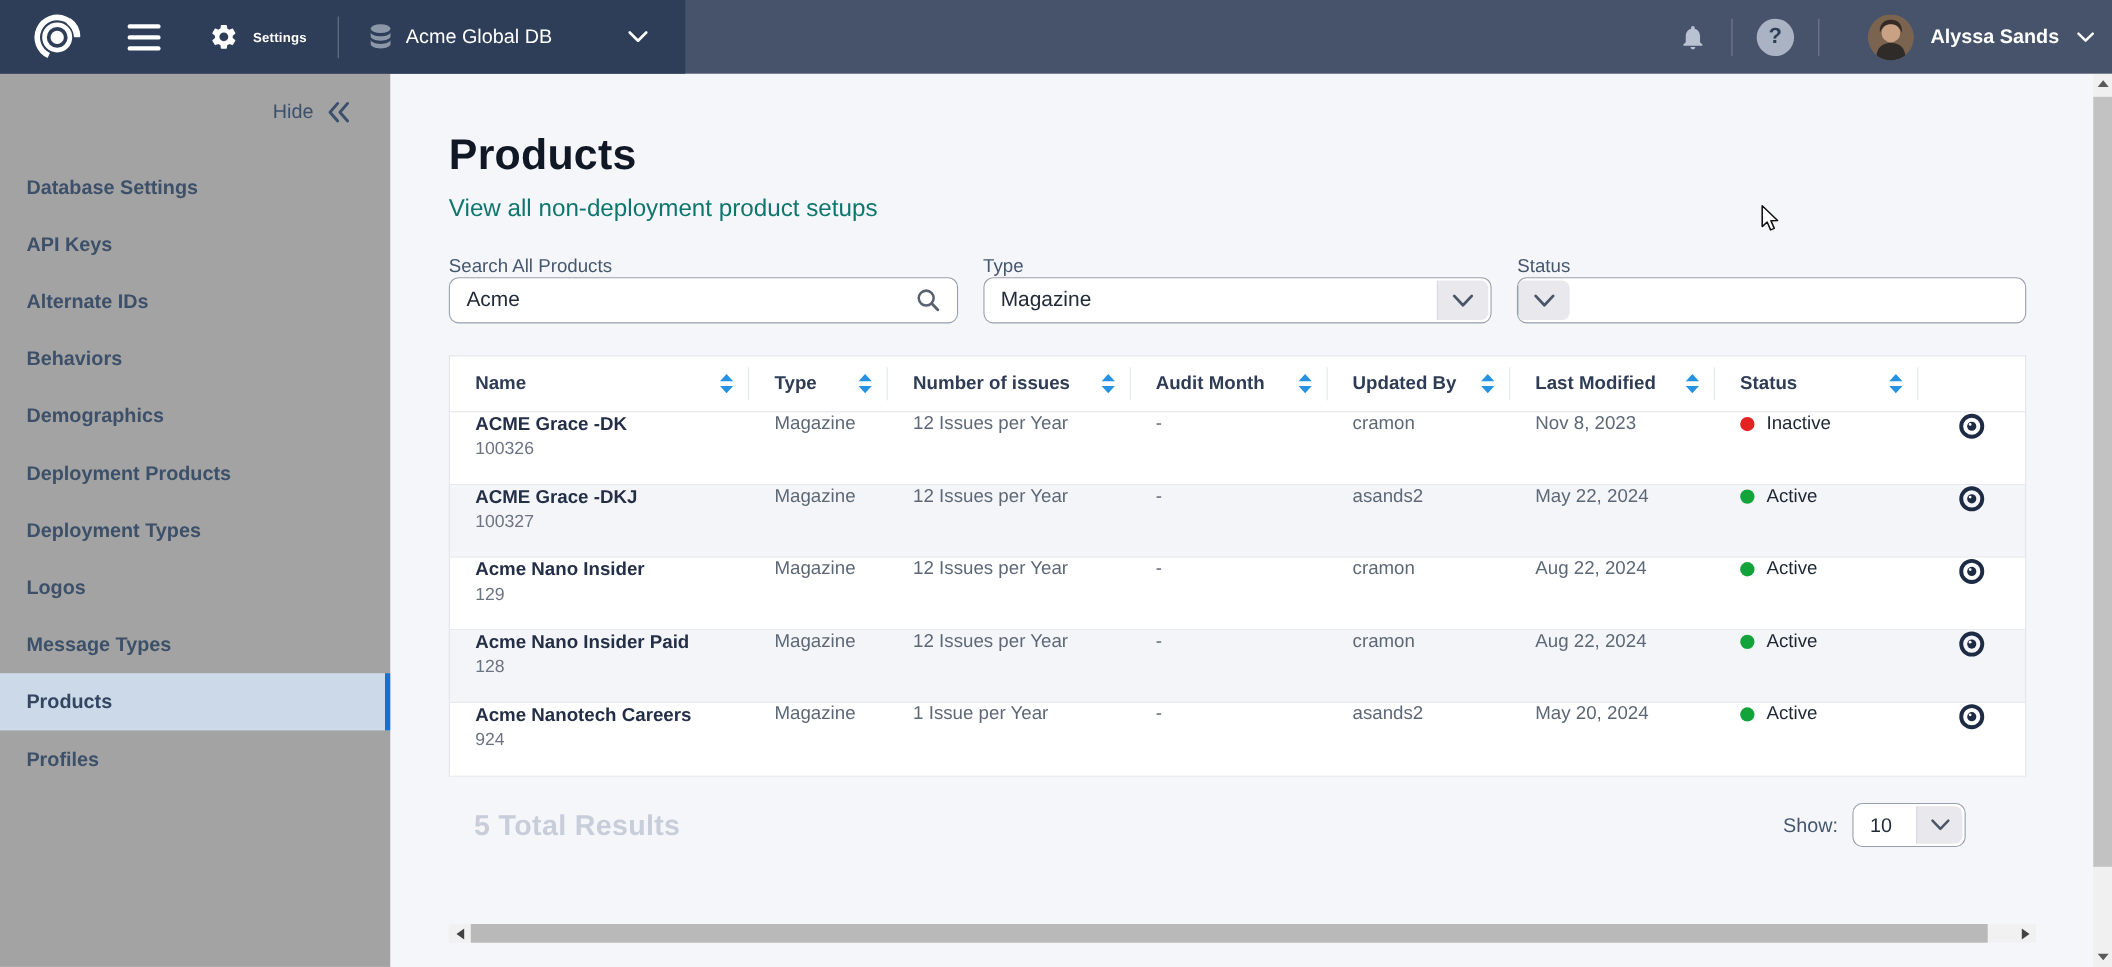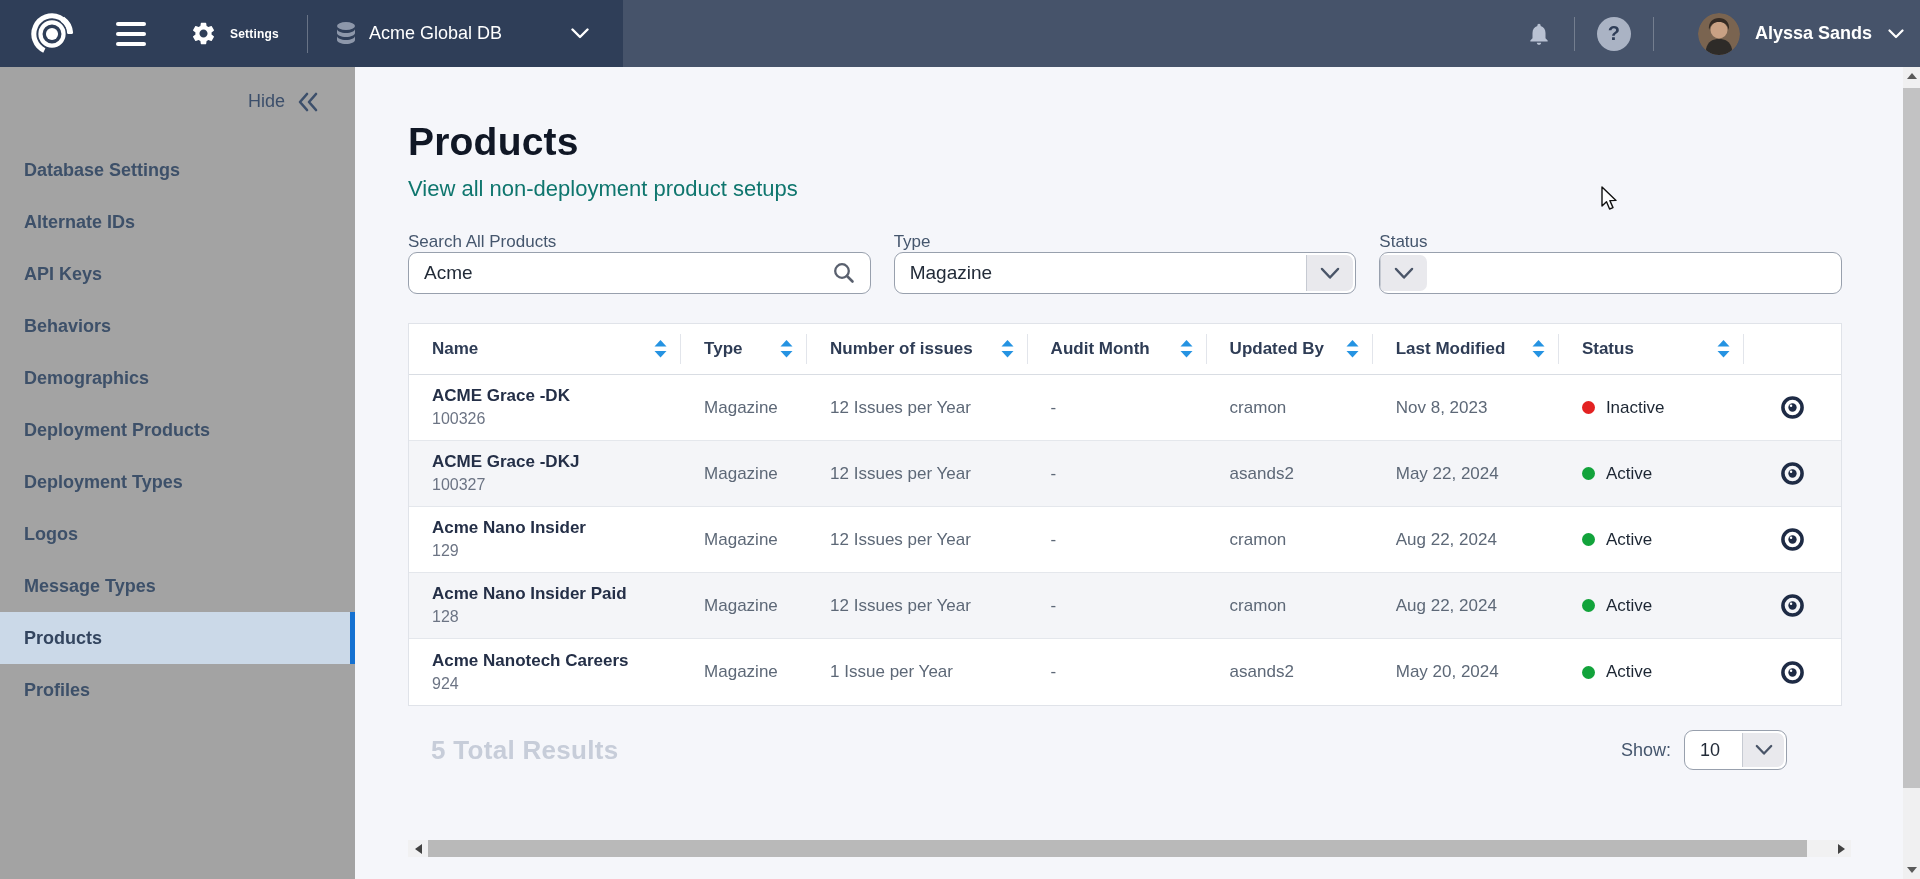--- a/index.html
+++ b/index.html
@@ -43,21 +43,21 @@
   .field { height:42px; background:#fff; border:1.5px solid #98a0ad; border-radius:9px; display:flex; align-items:center; overflow:hidden; }
   .field .value { flex:1; padding-left:15px; font-size:19px; color:#222b38; white-space:nowrap; }
   .search-icon-wrap { padding-right:14px; display:flex; align-items:center; }
   .chev-seg { width:47px; align-self:stretch; margin:2px 2px 2px 0; background:#e9e9ed; border-left:1px solid #c6cad2; border-radius:0 7px 7px 0; display:flex; align-items:center; justify-content:center; cursor:pointer; }
 
   
   .table { margin-top:29px; background:#fff; border:1px solid #e0e3e9; }
   .thead { display:flex; height:51px; align-items:stretch; border-bottom:1px solid #d9dde3; }
   .th { display:flex; align-items:center; justify-content:space-between; padding:0 14px 0 23px; font-size:17px; font-weight:bold; color:#2e3c55; position:relative; }
   .th:not(:last-child)::after { content:""; position:absolute; right:0; top:20%; height:60%; width:1px; background:#e2e5eb; }
-  .trow { display:flex; height:66px; align-items:center; border-bottom:1px solid #e4e7ec; font-size:17px; color:#5d6877; background:#fff; }
+  .trow { display:flex; height:66px; align-items:flex-start; border-bottom:1px solid #e4e7ec; font-size:17px; color:#5d6877; background:#fff; }
   .trow:nth-child(even) { background:#f4f5f8; }
   .trow:last-child { border-bottom:none; }
   .td { padding-left:23px; overflow:hidden; white-space:nowrap; }
   .td-name { display:flex; flex-direction:column; justify-content:center; line-height:1.35; }
   .td-name .pname { font-weight:bold; color:#242f47; }
   .td-name .pid { font-size:16px; color:#6c7484; }
   .td-status { display:flex; align-items:center; color:#1c2633; }
   .dot { width:13px; height:13px; border-radius:50%; margin-right:11px; flex:none; }
   .td-eye { display:flex; align-items:center; justify-content:center; padding-left:0; cursor:pointer; }
 
@@ -161,24 +161,24 @@
     <svg width="22" height="20" viewBox="0 0 22 20" fill="none">
       <polyline points="10,2 3,10 10,18" stroke="#3c4f6b" stroke-width="2.6" stroke-linecap="round" stroke-linejoin="round"></polyline>
       <polyline points="19,2 12,10 19,18" stroke="#3c4f6b" stroke-width="2.6" stroke-linecap="round" stroke-linejoin="round"></polyline>
     </svg>
   </div>
   <div class="nav" id="sidebar-nav">
       <div class="nav-item">
         <span>Database Settings</span>
       </div>
       <div class="nav-item">
+        <span>API Keys</span>
+      </div>
+      <div class="nav-item">
         <span>Alternate IDs</span>
-      </div>
-      <div class="nav-item">
-        <span>API Keys</span>
       </div>
       <div class="nav-item">
         <span>Behaviors</span>
       </div>
       <div class="nav-item">
         <span>Demographics</span>
       </div>
       <div class="nav-item">
         <span>Deployment Products</span>
       </div>

